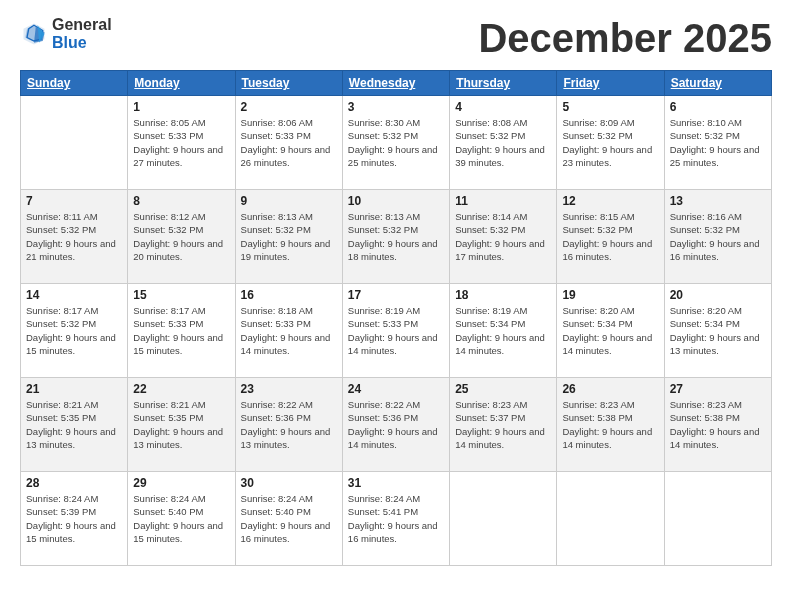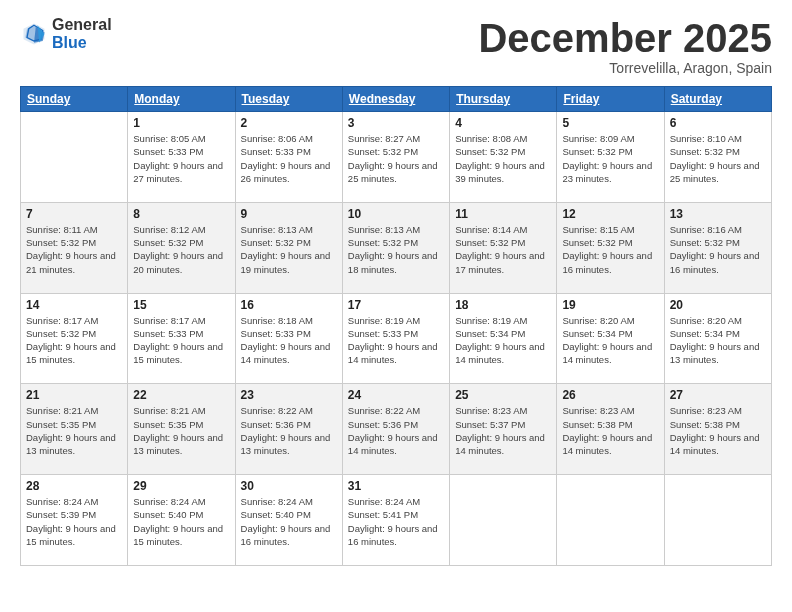--- a/index.html
+++ b/index.html
@@ -113,21 +113,20 @@
       </svg>
       <div style="display:flex;flex-direction:column;">
         <span class="logo-text">
           <span>General</span>
         </span>
         <span class="logo-text logo-blue">Blue</span>
       </div>
     </div>
     <div class="title-block">
       <div class="month-year">December 2025</div>
-      <div class="location">Torrevelilla, Aragon, Spain</div>
     </div>
   </div>
 
   <table class="calendar">
     <thead>
       <tr>
         <th>Sunday</th>
         <th>Monday</th>
         <th>Tuesday</th>
         <th>Wednesday</th>
@@ -151,21 +150,21 @@
           <span class="day-number">2</span>
           <div class="day-info">
             <span>Sunrise: 8:06 AM</span><br>
             <span>Sunset: 5:33 PM</span><br>
             <span>Daylight: 9 hours and 26 minutes.</span>
           </div>
         </td>
           <td>
           <span class="day-number">3</span>
           <div class="day-info">
-            <span>Sunrise: 8:27 AM</span><br>
+            <span>Sunrise: 8:30 AM</span><br>
             <span>Sunset: 5:32 PM</span><br>
             <span>Daylight: 9 hours and 25 minutes.</span>
           </div>
         </td>
           <td>
           <span class="day-number">4</span>
           <div class="day-info">
             <span>Sunrise: 8:08 AM</span><br>
             <span>Sunset: 5:32 PM</span><br>
             <span>Daylight: 9 hours and 39 minutes.</span>

